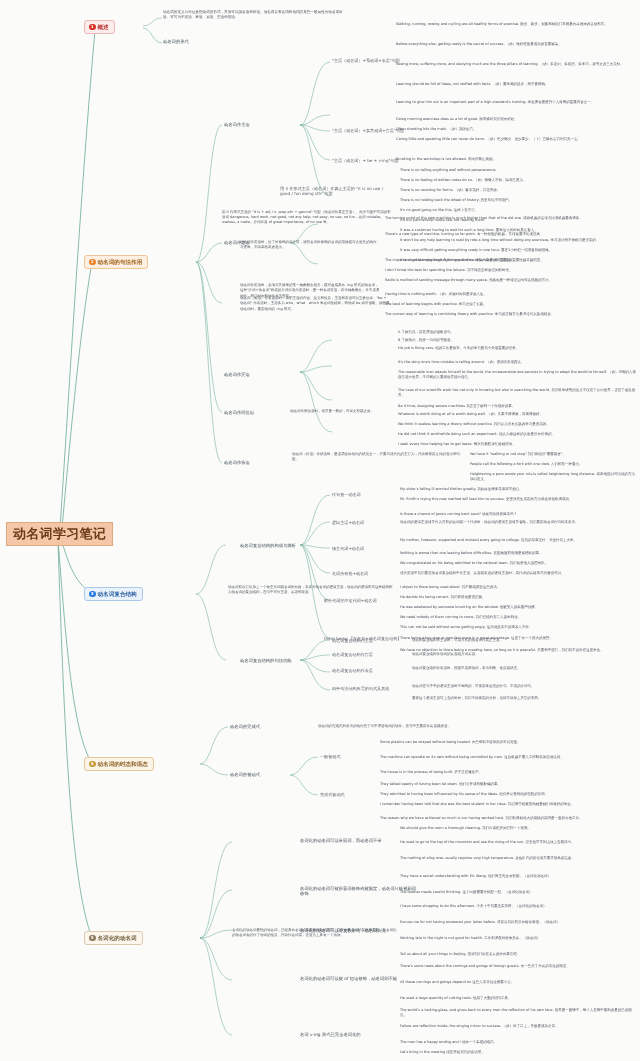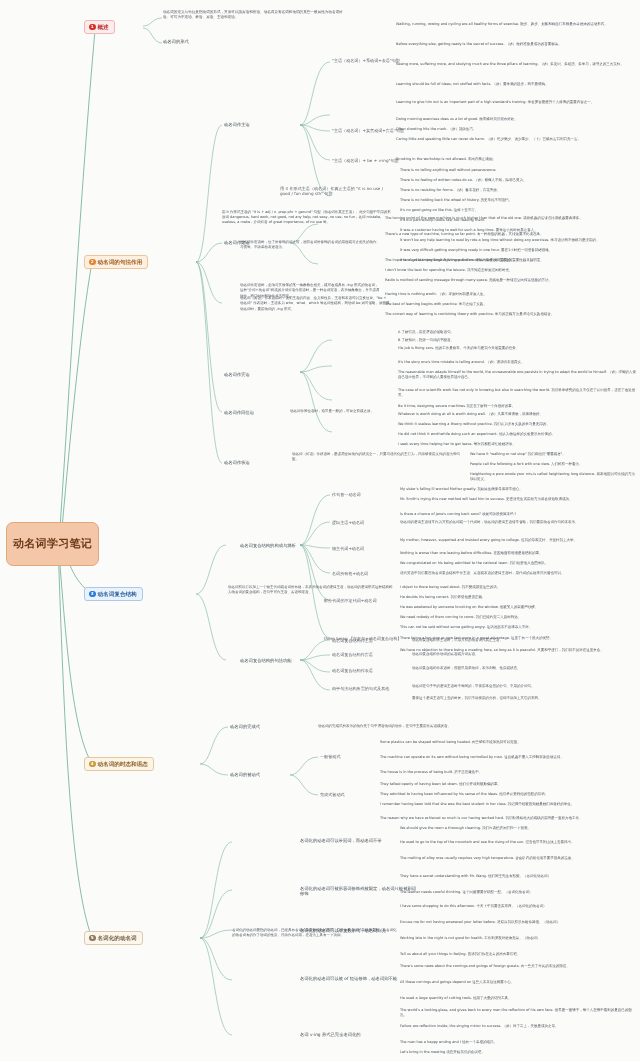--- a/index.html
+++ b/index.html
@@ -22,23 +22,23 @@
   }
   .node {
     position: absolute;
     white-space: normal;
     line-height: 1.25;
   }
   
   .root {
     background: #f4c7a8;
     border: 1px solid #e0a87f;
-    border-radius: 7px;
-    padding: 14px 6px;
-    font-size: 11px;
+    border-radius: 0;
+    padding: 3px 6px;
+    font-size: 13px;
     font-weight: bold;
     color: #6b3a18;
     letter-spacing: .3px;
     white-space: nowrap;
   }
   
   .lvl1 {
     border-radius: 3px;
     padding: 2.5px 5px 2.5px 4px;
     font-size: 5.6px;

